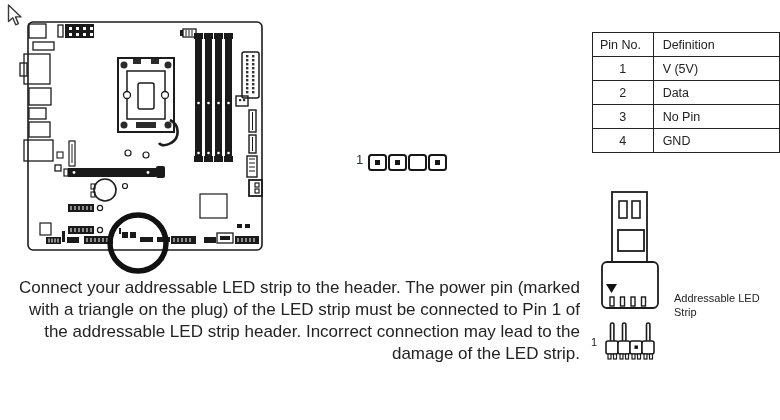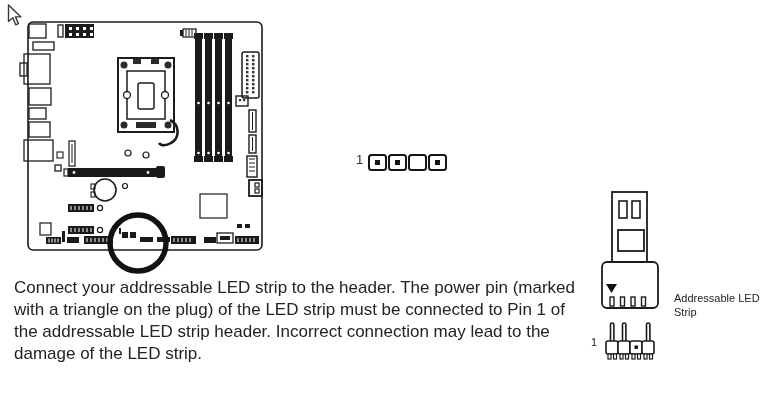--- a/index.html
+++ b/index.html
@@ -1,21 +1,21 @@
 <!DOCTYPE html>
 <html><head>
 <meta charset="utf-8">
 <style>
   html,body{margin:0;padding:0;background:#fff;}
   #page{position:relative;width:780px;height:420px;background:#ffffff;overflow:hidden;
         font-family:"Liberation Sans",sans-serif;color:#1c1c1c;}
   .abs{position:absolute;}
 
   
-  #description{left:14px;top:277px;width:566px;font-size:17px;line-height:22px;color:#232323;}
+  #description{left:14px;top:277px;width:566px;font-size:17px;line-height:22px;color:#232323;text-align:right;}
 
   
   #pin-table-wrap{left:592px;top:32px;}
   table.pin-table{border-collapse:collapse;background:#fff;}
   table.pin-table th,table.pin-table td{
     border:1.6px solid #222;height:23px;font-size:12.5px;font-weight:400;color:#222;
     padding:0;}
   table.pin-table .col-pin{width:54px;text-align:center;}
   table.pin-table th.col-pin{text-align:left;padding-left:7px;}
   table.pin-table .col-def{width:119px;text-align:left;padding-left:9px;}
@@ -236,20 +236,48 @@
       </div>
       <div class="pin-box">
         <span class="pin-dot"></span>
       </div>
       <div class="pin-box"></div>
       <div class="pin-box">
         <span class="pin-dot"></span>
       </div>
     </div>
 
+  <div class="abs" id="pin-table-wrap">
+    <table class="pin-table">
+      <thead>
+        <tr>
+          <th class="col-pin">Pin No.</th>
+          <th class="col-def">Definition</th>
+        </tr>
+      </thead>
+      <tbody>
+        <tr>
+          <td class="col-pin">1</td>
+          <td class="col-def">V (5V)</td>
+        </tr>
+        <tr>
+          <td class="col-pin">2</td>
+          <td class="col-def">Data</td>
+        </tr>
+        <tr>
+          <td class="col-pin">3</td>
+          <td class="col-def">No Pin</td>
+        </tr>
+        <tr>
+          <td class="col-pin">4</td>
+          <td class="col-def">GND</td>
+        </tr>
+      </tbody>
+    </table>
+  </div>
 
   <svg class="abs" style="left:595px;top:190px" width="72" height="128" viewBox="0 0 72 128" fill="none" stroke="#1c1c1c">
     <rect x="17" y="2" width="35" height="70" stroke-width="1.8"></rect>
     <rect x="24" y="11" width="8" height="17" stroke-width="1.6"></rect>
     <rect x="37" y="11" width="8" height="17" stroke-width="1.6"></rect>
     <rect x="23" y="40" width="26" height="21" stroke-width="1.8"></rect>
     <rect x="7" y="72" width="56" height="46" rx="5" stroke-width="1.8"></rect>
     <path d="M11,94 h11 l-5.5,9 z" fill="#111" stroke="none"></path>
     <rect x="15" y="107" width="4" height="9" stroke-width="1.4"></rect>
     <rect x="25.5" y="107" width="4" height="9" stroke-width="1.4"></rect>

